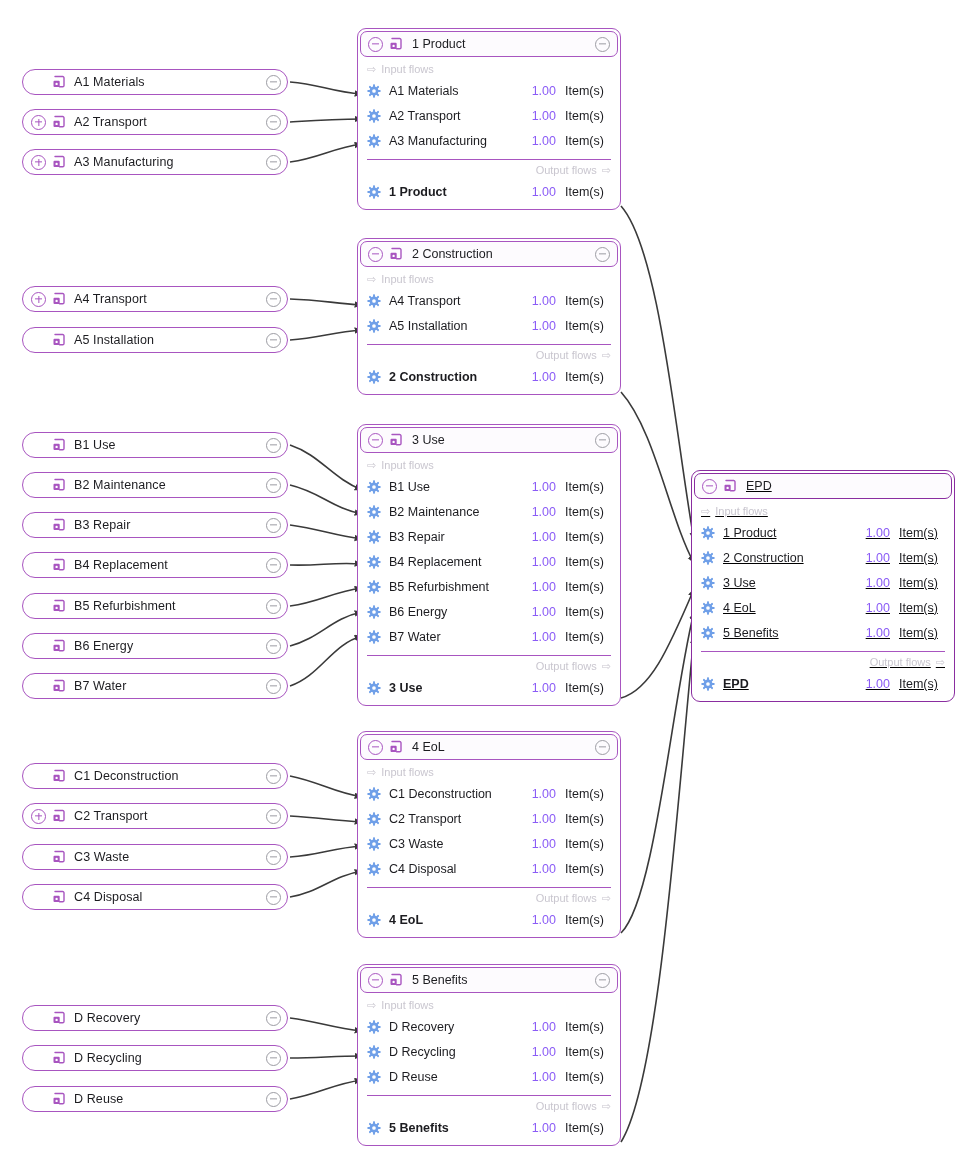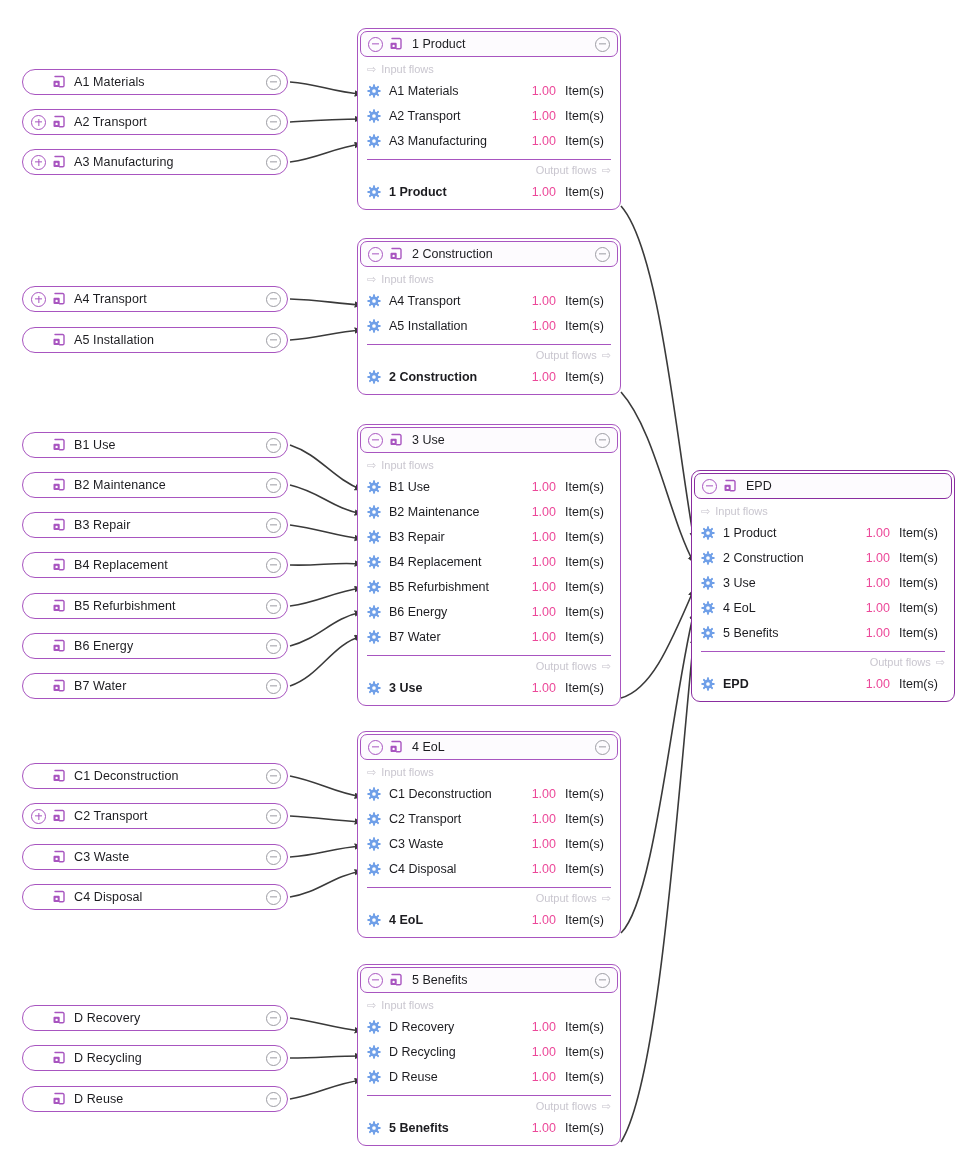--- a/index.html
+++ b/index.html
@@ -86,21 +86,21 @@
   
   .card {
     position: absolute;
     width: 264px;
     background: #ffffff;
     border: 1.5px solid #a855c0;
     border-radius: 9px;
     z-index: 2;
     overflow: hidden;
   }
-  .card.epd { border-color: #8a2da0; border-width: 1.8px; }
+  .card.epd { border-color: #8a2da0; border-width: 1.8px; text-decoration: underline; }
   .card-head {
     height: 26px;
     display: flex;
     align-items: center;
     padding: 0 7px 0 7px;
     border: 1.4px solid #a855c0;
     border-radius: 7px;
     margin: 2px;
     background: #fdfbfe;
   }
@@ -140,21 +140,21 @@
   .flow .name {
     font-size: 12.5px;
     color: #1c1c20;
     margin-left: 8px;
     white-space: nowrap;
   }
   .flow.output .name { font-weight: bold; }
   .flow .gap { flex: 1 1 auto; }
   .flow .amt {
     font-size: 12.5px;
-    color: #ec4899;
+    color: #8b5cf6;
     text-align: right;
     min-width: 34px;
   }
   .flow .unit {
     font-size: 12.5px;
     color: #1c1c20;
     margin-left: 9px;
     min-width: 46px;
   }
 

